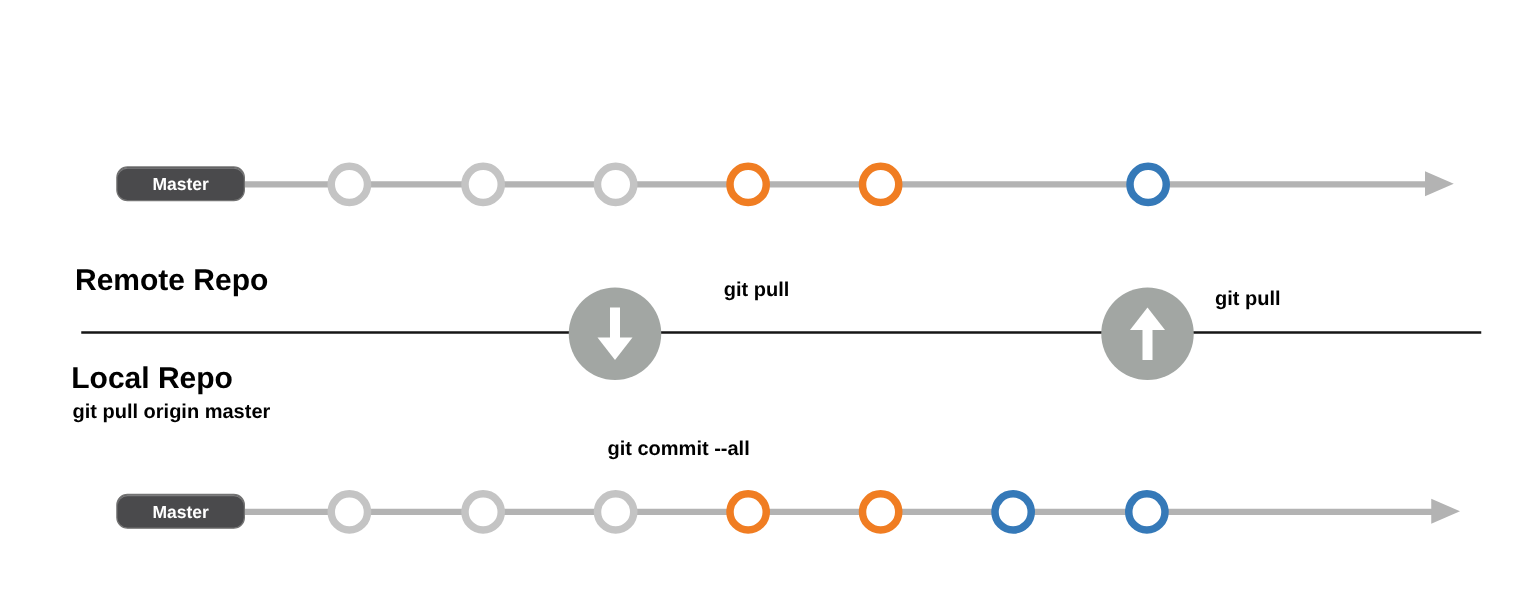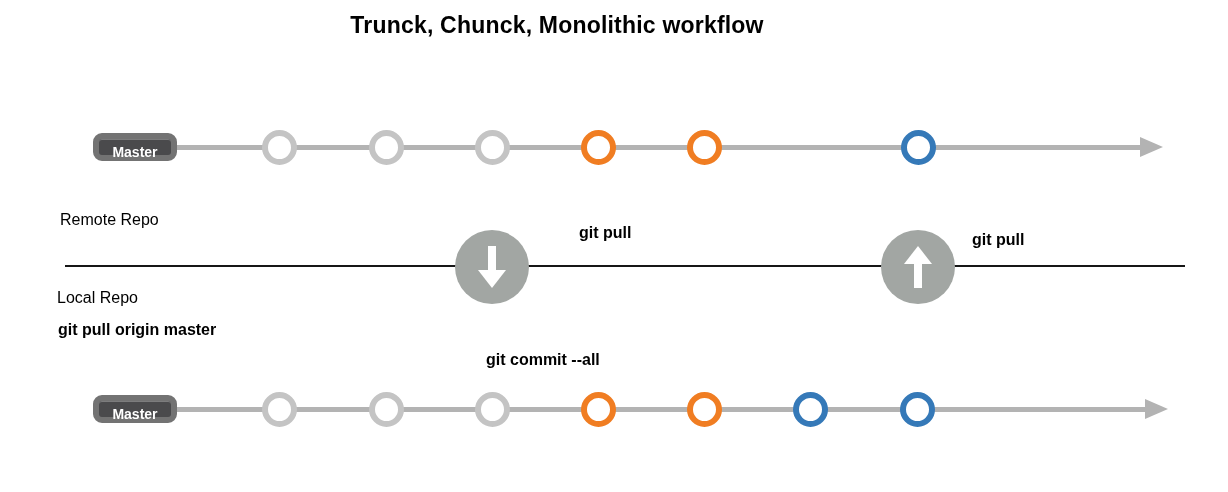--- a/index.html
+++ b/index.html
@@ -16,34 +16,34 @@
   .track.remote{left:176px;top:145px;width:965px;}
   .track.local{left:176px;top:407px;width:970px;}
   .arrowhead{
     position:absolute;width:0;height:0;
     border-left:23px solid #b3b3b3;border-top:10px solid transparent;border-bottom:10px solid transparent;
   }
   .arrowhead.remote{left:1140px;top:137px;}
   .arrowhead.local{left:1145px;top:399px;}
   
   .badge{
-    position:absolute;width:84px;height:28px;border-radius:9px;
-    background:#4a4a4c;border:6px solid #737373;box-sizing:border-box;
+    position:absolute;width:103px;height:28px;border-radius:9px;
+    background:#4a4a4c;border:1px solid #737373;box-sizing:border-box;
     box-shadow:inset 0 1px 0 rgba(255,255,255,0.28);
     color:#fff;font-weight:bold;font-size:14px;text-align:center;line-height:26px;
   }
   .badge.remote{left:93px;top:133px;}
   .badge.local{left:93px;top:395px;}
   
   .commit{
     position:absolute;width:23px;height:23px;border-radius:50%;
     background:#fff;border:6px solid #c4c4c4;box-sizing:content-box;
   }
   
-  .section-label{position:absolute;font-size:16px;font-weight:normal;text-align:center;}
+  .section-label{position:absolute;font-size:24px;font-weight:bold;text-align:center;}
   .label-remote{left:60px;top:211px;}
   .label-local{left:57px;top:289px;}
   
   .divider{position:absolute;left:65px;top:265px;width:1120px;height:2px;background:#161616;}
   
   .action-circle{
     position:absolute;width:74px;height:74px;border-radius:50%;
     background:#a2a6a3;display:flex;align-items:center;justify-content:center;
   }
   .action-circle.pull{left:455px;top:230px;}
@@ -53,21 +53,20 @@
   .action-label.push{left:972px;top:231px;}
   
   .cmd-block{position:absolute;left:58px;top:318px;font-size:16px;font-weight:bold;line-height:24px;white-space:nowrap;}
   .cmd-commit{position:absolute;left:486px;top:351px;font-size:16px;font-weight:bold;}
 </style>
 </head>
 <body>
 
 <div class="canvas">
 
-  <div class="title">Trunck, Chunck, Monolithic workflow</div>
 
   <div class="track remote"></div>
   <div class="arrowhead remote"></div>
   <div class="badge remote">Master</div>
   <div>
       <div class="commit" style="left: 262px; top: 130px; border-color: rgb(196, 196, 196);"></div>
       <div class="commit" style="left: 369px; top: 130px; border-color: rgb(196, 196, 196);"></div>
       <div class="commit" style="left: 475px; top: 130px; border-color: rgb(196, 196, 196);"></div>
       <div class="commit" style="left: 581px; top: 130px; border-color: rgb(240, 125, 34);"></div>
       <div class="commit" style="left: 687px; top: 130px; border-color: rgb(240, 125, 34);"></div>

